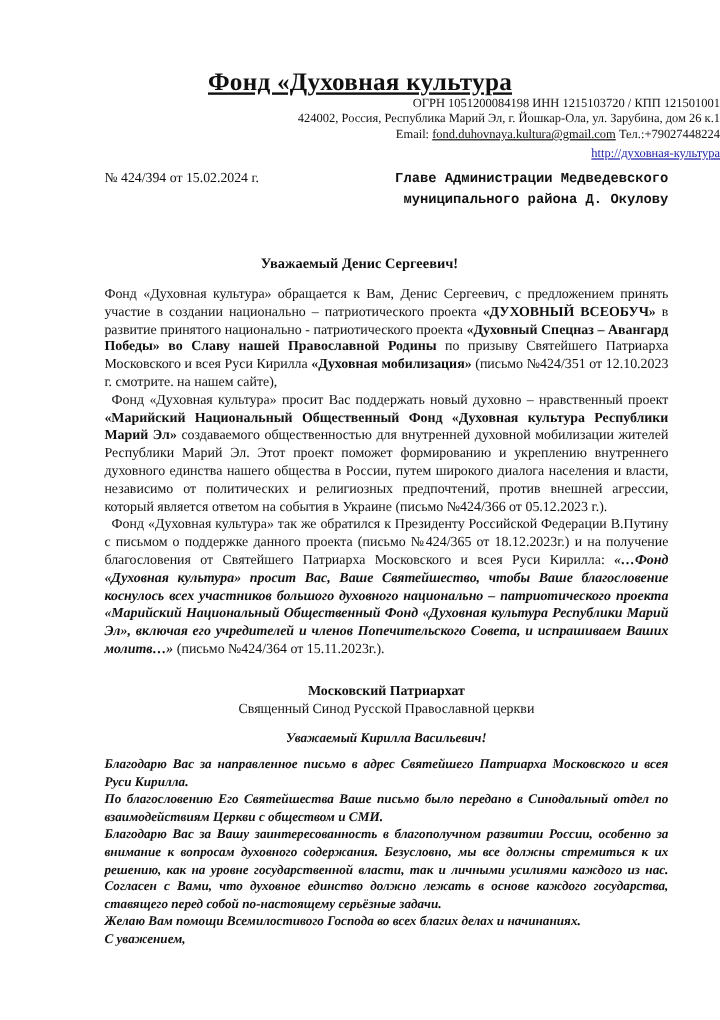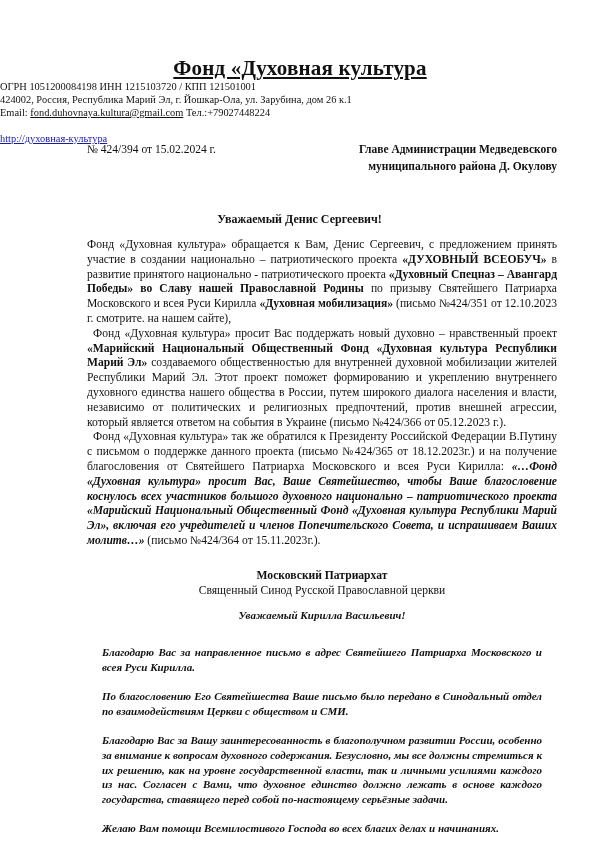--- a/index.html
+++ b/index.html
@@ -1,55 +1,55 @@
 <!DOCTYPE html>
 <html><head>
 <meta charset="utf-8">
 <style>
   html, body { margin:0; padding:0; background:#ffffff; }
   body { width:600px; height:850px; position:relative; overflow:hidden;
          font-family:"Liberation Serif", "DejaVu Serif", serif; color:#111; }
   .page { position:absolute; left:0; top:0; width:600px; height:850px; }
   .title { position:absolute; left:0; width:600px; top:56px; text-align:center;
            font-size:21px; font-weight:bold; text-decoration:underline; letter-spacing:0.2px; }
-  .hdr { position:absolute; left:0; width:600px; text-align:left; font-size:10.4px; line-height:13px; }
+  .hdr { position:absolute; left:0; width:600px; text-align:right; font-size:10.4px; line-height:13px; }
   .hdr a, .hdr .link { color:#1a1aa8; text-decoration:underline; }
   .hdr .email { color:#111; text-decoration:underline; }
   .ref { position:absolute; left:87px; top:143px; font-size:11.5px; }
   .addr { position:absolute; left:300px; width:257px; top:141px; text-align:right;
-          font-size:11.5px; font-weight:bold; line-height:17px; }
+          font-size:11.5px; font-weight:bold; line-height:17px;font-family:Liberation Mono, monospace; }
   .greet { position:absolute; left:0; width:599px; top:212px; text-align:center;
            font-size:12px; font-weight:bold; }
   .body { position:absolute; left:87px; width:470px; font-size:11.6px; line-height:14.8px;
           text-align:justify; }
   .body p { margin:0; }
   .ind { text-indent:6px; }
   .b { font-weight:bold; }
   .bi { font-weight:bold; font-style:italic; }
   .center { text-align:center; }
   .quote { position:absolute; left:87px; width:470px; font-size:11px; line-height:14.6px;
            font-weight:bold; font-style:italic; text-align:justify; }
-  .quote p { margin:15px; }
+  .quote p { margin:0; }
   .sign { display:flex; }
   .sign span:first-child { width:155px; display:inline-block; }
 </style>
 </head>
 <body>
 
 <div class="page">
 
   <div class="title">Фонд «Духовная культура</div>
   <div class="hdr" style="top:80px">ОГРН 1051200084198 ИНН 1215103720 / КПП 121501001</div>
   <div class="hdr" style="top:93px">424002, Россия, Республика Марий Эл, г. Йошкар-Ола, ул. Зарубина, дом 26 к.1</div>
   <div class="hdr" style="top:106px">
     <span>Email:</span>
     <span class="email">fond.duhovnaya.kultura@gmail.com</span>
     <span>Тел.:+79027448224</span>
   </div>
-  <div class="hdr" style="top:132px">
+  <div class="hdr" style="top:122px">
     <span class="link">http://духовная-культура</span>
   </div>
 
   <div class="ref">№ 424/394 от 15.02.2024 г.</div>
   <div class="addr">
     <div>Главе Администрации Медведевского</div>
     <div>муниципального  района Д. Окулову</div>
   </div>
 
   <div class="greet">Уважаемый Денис Сергеевич!</div>

